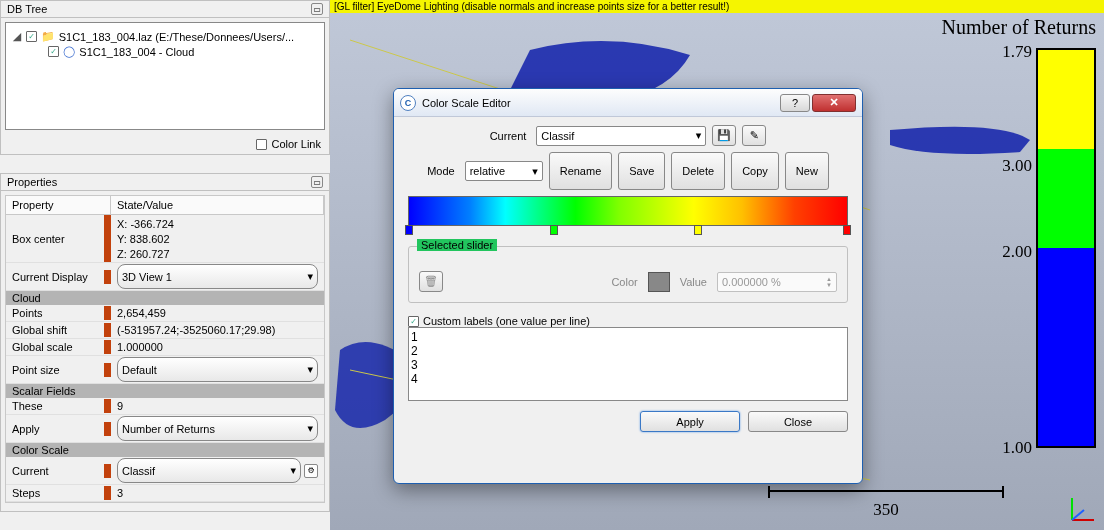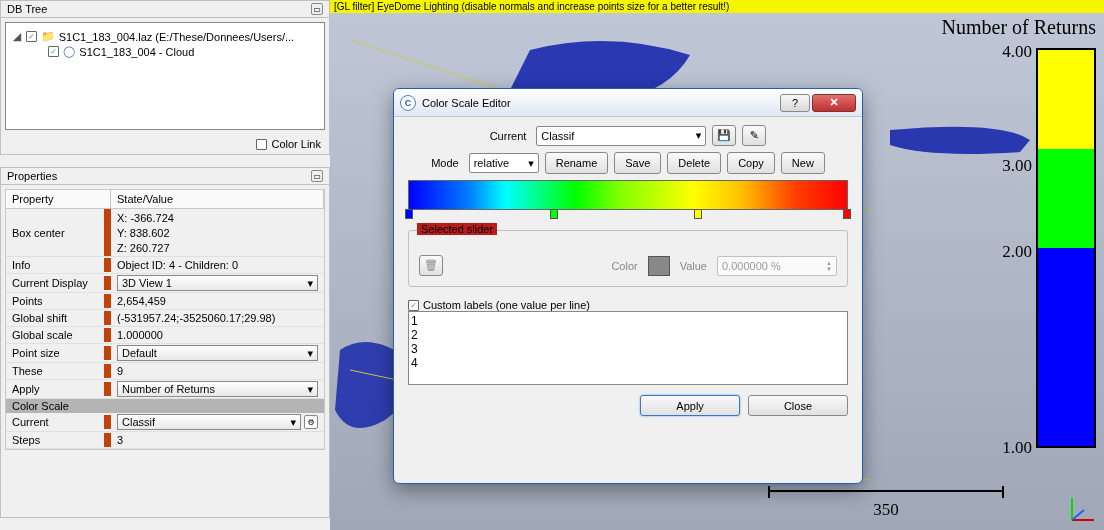--- a/index.html
+++ b/index.html
@@ -19,21 +19,21 @@
     position: absolute;
     left: 0; top: 0;
     width: 330px;
     height: 530px;
     display: flex;
     flex-direction: column;
     background: #f0f0f0;
   }
   .panel-section {
     border: 1px solid #c0c0c0;
-    margin-bottom: 12px;
+    margin-bottom: 18px;
   }
   .panel-header {
     background: #f0f0f0;
     padding: 2px 6px;
     display: flex;
     justify-content: space-between;
     align-items: center;
     border-bottom: 1px solid #c0c0c0;
   }
   .panel-header .minimize-icon {
@@ -126,25 +126,25 @@
   .section-divider {
     background: #b4b4b4;
     color: #000;
     padding: 1px 6px;
   }
   .mini-select {
     flex: 1;
     border: 1px solid #888;
     background: linear-gradient(#fff,#e8e8e8);
     padding: 0 4px;
-    height: 16px;
+    height: 25px;
     display: flex;
     justify-content: space-between;
     align-items: center;
-    border-radius: 0;
+    border-radius: 8px;
   }
   .mini-btn {
     width: 14px;
     height: 14px;
     border: 1px solid #888;
     background: #fdfdfd;
     border-radius: 2px;
     display: inline-flex;
     align-items:center;
     justify-content:center;
@@ -280,21 +280,21 @@
     background: #fff;
     display: inline-flex;
     align-items: center;
     justify-content: space-between;
     border-radius: 2px;
   }
   .btn {
     background: linear-gradient(#fafafa,#e0e0e0);
     border: 1px solid #888;
     border-radius: 3px;
-    padding: 10px 10px;
+    padding: 18px 10px;
     height: 21px;
     display: inline-flex;
     align-items: center;
   }
   .icon-btn {
     width: 24px;
     padding: 0;
     justify-content: center;
   }
   .gradient-bar {
@@ -323,21 +323,21 @@
     border: 1px solid #c0c0c0;
     padding: 24px 10px 10px;
     position: relative;
     margin-top: 20px;
     border-radius: 3px;
   }
   .group-legend {
     position: absolute;
     top: -8px;
     left: 8px;
-    background: #b91c1c;
+    background: #22c55e;
     padding: 0 4px;
   }
   .disabled { color: #888; }
   .color-swatch {
     width: 22px;
     height: 20px;
     background: #888;
     border: 1px solid #555;
   }
   .spin {
@@ -411,33 +411,30 @@
       </div>
       <div class="prop-row" style="height:48px;align-items:stretch">
         <div class="cell1" style="display:flex;align-items:center">Box center</div>
         <div class="cell2" style="flex-direction:column;align-items:flex-start;justify-content:center">
           <span>X: -366.724</span>
           <span>Y: 838.602</span>
           <span>Z: 260.727</span>
         </div>
       </div>
       <div class="prop-row">
-        <div class="cell1">Info</div>
-        <div class="cell2">Object ID: 4 - Children: 0</div>
-      </div>
-      <div class="prop-row">
         <div class="cell1">Current Display</div>
         <div class="cell2">
           <div class="mini-select">
             <span>3D View 1</span>
               <span>▾</span>
           </div>
         </div>
       </div>
 
+      <div class="section-divider">Cloud</div>
       <div class="prop-row">
         <div class="cell1">Points</div>
         <div class="cell2">2,654,459</div>
       </div>
       <div class="prop-row">
         <div class="cell1">Global shift</div>
         <div class="cell2">(-531957.24;-3525060.17;29.98)</div>
       </div>
       <div class="prop-row">
         <div class="cell1">Global scale</div>
@@ -446,20 +443,21 @@
       <div class="prop-row">
         <div class="cell1">Point size</div>
         <div class="cell2">
           <div class="mini-select">
             <span>Default</span>
               <span>▾</span>
           </div>
         </div>
       </div>
 
+      <div class="section-divider">Scalar Fields</div>
       <div class="prop-row">
         <div class="cell1">These</div>
         <div class="cell2">9</div>
       </div>
       <div class="prop-row">
         <div class="cell1">Apply</div>
         <div class="cell2">
           <div class="mini-select">
             <span>Number of Returns</span>
               <span>▾</span>
@@ -499,21 +497,21 @@
   </svg>
 
   <div class="returns-title">Number of Returns</div>
 
   <div class="color-bar">
     <div class="cb-seg" style="background:#ffff00"></div>
     <div class="cb-seg" style="background:#00ff00"></div>
     <div class="cb-seg" style="background:#0000ff"></div>
     <div class="cb-seg" style="background:#0000ff"></div>
   </div>
-  <span class="cb-lab" style="top:42px">4.00</span>
+  <span class="cb-lab" style="top:42px">1.79</span>
   <span class="cb-lab" style="top:156px">3.00</span>
   <span class="cb-lab" style="top:242px">2.00</span>
   <span class="cb-lab" style="top:438px">1.00</span>
 
   <div class="scale-bar">
     <div class="scale-line">
       <div class="scale-tick" style="left:0"></div>
       <div class="scale-tick" style="left:234px"></div>
     </div>
     <div style="text-align:center;font-family:Georgia,serif;font-size:17px">350</div>
@@ -544,21 +542,21 @@
       <div class="dlg-select" style="width:170px">
         <span>Classif</span>
           <span>▾</span>
       </div>
       <span class="btn icon-btn">💾</span>
       <span class="btn icon-btn">✎</span>
     </div>
 
     <div class="dlg-row">
       <span class="dlg-label">Mode</span>
-      <div class="dlg-select" style="width:70px">
+      <div class="dlg-select" style="width:78px">
         <span>relative</span>
           <span>▾</span>
       </div>
       <span class="btn">Rename</span>
       <span class="btn">Save</span>
       <span class="btn">Delete</span>
       <span class="btn">Copy</span>
       <span class="btn">New</span>
     </div>
 

